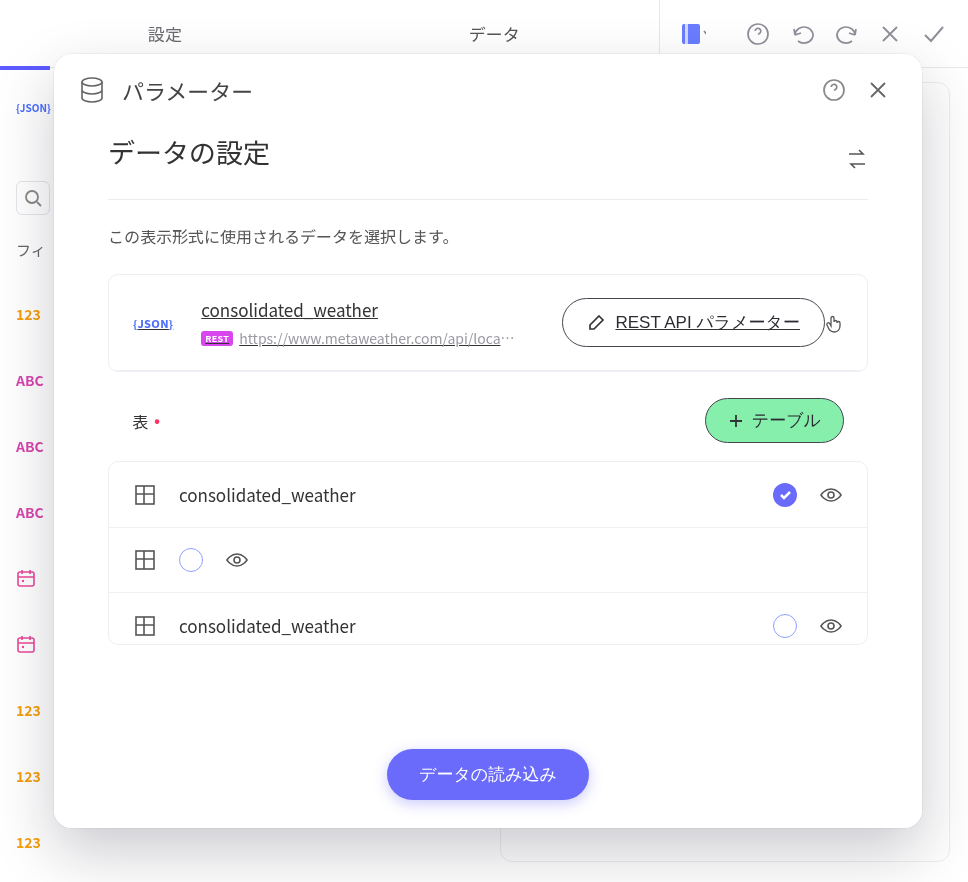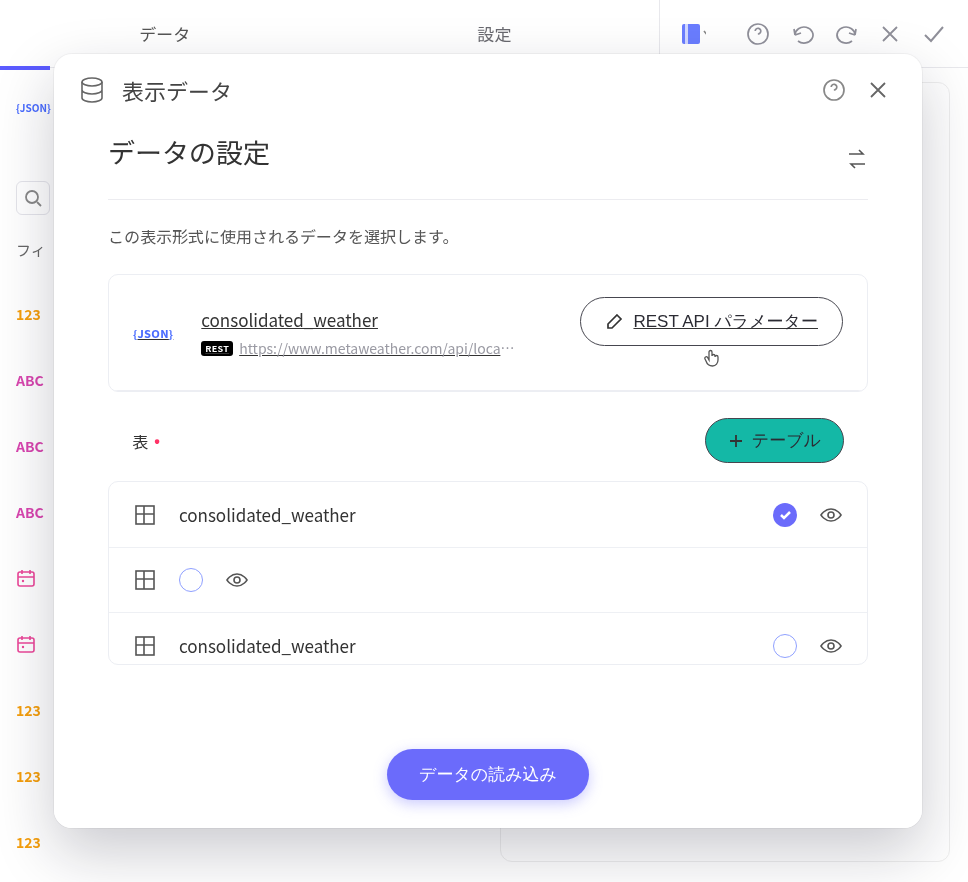--- a/index.html
+++ b/index.html
@@ -38,36 +38,36 @@
   .divider { height:1px; background:#ececf0; margin:28px 0 24px; }
   .desc { color:#555; font-size:16px; margin-bottom:26px; }
   .card { border:1px solid #eceef3; border-radius:10px; overflow:hidden;text-decoration:underline; }
   
   .ds-row { display:flex; align-items:center; padding:22px 24px; }
   .json-badge-lg { font-size:11px; font-weight:800; color:#4a6cff; letter-spacing:.3px; }
   .json-badge-lg .brace { color:#4a6cff; font-weight:700; }
   .ds-info { margin-left:28px; flex:1; min-width:0; }
   .ds-name { font-size:17px; color:#333; }
   .ds-url-row { display:flex; align-items:center; gap:6px; margin-top:6px; }
-  .rest-badge { font-size:9px; font-weight:700; background:#000000; color:#fff; border-radius:3px; padding:1px 4px; letter-spacing:.3px; }
+  .rest-badge { font-size:9px; font-weight:700; background:#d946ef; color:#fff; border-radius:3px; padding:1px 4px; letter-spacing:.3px; }
   .ds-url { font-size:14px; color:#9a9aa3; white-space:nowrap; overflow:hidden; text-overflow:ellipsis; max-width:280px; }
   .param-btn { display:flex; align-items:center; gap:10px; border:1.5px solid #46464f; border-radius:999px; padding:12px 24px; font-size:17px; color:#2b2b33; background:#fff; cursor:pointer; }
   .param-btn svg { stroke:#333; }
   .hr-card { height:1px; background:#edeef3; }
   .refresh-row { display:flex; align-items:center; padding:18px 24px; }
   .refresh-info { flex:1; }
   .refresh-label { font-size:17px; color:#333; }
   .refresh-sub { font-size:14px; color:#9a9aa3; margin-top:4px; }
   .freq { display:flex; align-items:center; gap:6px; font-size:17px; color:#333; cursor:pointer; }
   .freq svg { stroke:#555; }
   
   .tables-head { display:flex; align-items:center; padding:26px 24px 18px; }
   .tables-label { font-size:16px; color:#333; margin-right:6px; }
   .req-dot { color:#f36; font-size:18px; line-height:0; position:relative; top:-2px; }
-  .add-table-btn { margin-left:auto; display:flex; align-items:center; gap:8px; border:1.5px solid #46464f; border-radius:999px; padding:10px 22px; font-size:17px; color:#2b2b33; background:#14b8a6; cursor:pointer; }
+  .add-table-btn { margin-left:auto; display:flex; align-items:center; gap:8px; border:1.5px solid #46464f; border-radius:999px; padding:10px 22px; font-size:17px; color:#2b2b33; background:#86efac; cursor:pointer; }
   .tbl-list { border:1px solid #eceef3; border-radius:10px; overflow:hidden; }
   .tbl-row { display:flex; align-items:center; padding:20px 24px; gap:22px; border-top:1px solid #eef0f4; }
   .tbl-row:first-child { border-top:none; }
   .tbl-icon { color:#555; }
   .tbl-info { flex:1; min-width:0; }
   .tbl-name { font-size:17px; color:#333; }
   .tbl-sub { font-size:14px; color:#9a9aa3; white-space:nowrap; overflow:hidden; text-overflow:ellipsis; margin-top:2px; }
   .radio { width:24px; height:24px; border-radius:50%; display:flex; align-items:center; justify-content:center; }
   .radio.sel { background:#6b6bfb; }
   .radio.sel svg { stroke:#fff; }
@@ -78,25 +78,25 @@
   .load-btn { pointer-events:auto; background:#6b6bfb; color:#fff; border:none; border-radius:999px; padding:14px 32px; font-size:17px; cursor:pointer; box-shadow:0 4px 14px rgba(107,107,251,.35); }
   
   .bg-right-card { position:absolute; right:18px; top:82px; width:450px; height:780px; border:1px solid #eee; border-radius:12px; }
   svg { display:block; }
 </style>
 </head>
 <body>
 
 <div class="bg-header">
   <div class="bg-tabs">
+    <div class="bg-tab">
+        <span>設定</span>
+      </div>
     <div class="bg-tab active">
         <span>データ</span>
-      </div>
-    <div class="bg-tab">
-        <span>設定</span>
       </div>
   </div>
   <div class="bg-sep"></div>
   <div class="bg-toolbar">
     <span class="bg-icon">
       <svg width="30" height="24">
           <rect x="0" y="2" width="18" height="20" rx="2" fill="#6a7dff"></rect>
           <rect x="3" y="2" width="3" height="20" fill="#fff" opacity=".7"></rect>
           <path d="M22 9l4 5 4-5" stroke="#888" fill="none" stroke-width="1.6"></path>
         </svg>
@@ -186,21 +186,21 @@
 </div>
 
 <div class="modal">
   <div class="modal-titlebar">
     <span class="db-icon">
       <svg width="28" height="28" fill="none" stroke="#666" stroke-width="1.6">
           <ellipse cx="14" cy="6" rx="10" ry="4"></ellipse>
           <path d="M4 6v8c0 2.2 4.5 4 10 4s10-1.8 10-4V6M4 14v8c0 2.2 4.5 4 10 4s10-1.8 10-4v-8"></path>
         </svg>
     </span>
-    <div class="modal-title">表示データ</div>
+    <div class="modal-title">パラメーター</div>
     <span class="icon-btn">
       <svg width="24" height="24" fill="none" stroke="#888" stroke-width="1.7">
           <circle cx="12" cy="12" r="10"></circle>
           <path d="M9.2 9a2.8 2.8 0 115.3 1.3c-.5 1-1.8 1.4-2.3 2.2M12 17h.01"></path>
         </svg>
     </span>
     <span class="icon-btn">
       <svg width="22" height="22" fill="none" stroke="#666" stroke-width="1.8">
           <path d="M4 4l14 14M18 4L4 18"></path>
         </svg>
@@ -222,21 +222,21 @@
     <div class="card">
       <div class="ds-row">
         <span class="json-badge-lg"><span class="brace">{</span><span>JSON</span><span class="brace">}</span></span>
         <div class="ds-info">
           <div class="ds-name">consolidated_weather</div>
           <div class="ds-url-row">
             <span class="rest-badge">REST</span>
             <span class="ds-url">https://www.metaweather.com/api/location...</span>
           </div>
         </div>
-        <div style="display:flex;flex-direction:column;align-items:center">
+        <div style="display:flex;flex-direction:row;align-items:center">
           <button class="param-btn">
             <svg width="18" height="18" fill="none" stroke-width="1.7">
                 <path d="M12 2l4 4-9 9H3v-4z"></path>
               </svg>
             <span>REST API パラメーター</span>
           </button>
           <span style="margin-top:2px">
             <svg width="18" height="20" fill="#fff" stroke="#555" stroke-width="1.3">
                 <path d="M6 9V4a1.5 1.5 0 013 0v4a1.5 1.5 0 013 0v1a1.5 1.5 0 013 0v3c0 3-2 6-5.5 6S4 16 3 13l-1-2a1.5 1.5 0 012.6-1.5L6 12z"></path>
               </svg>

